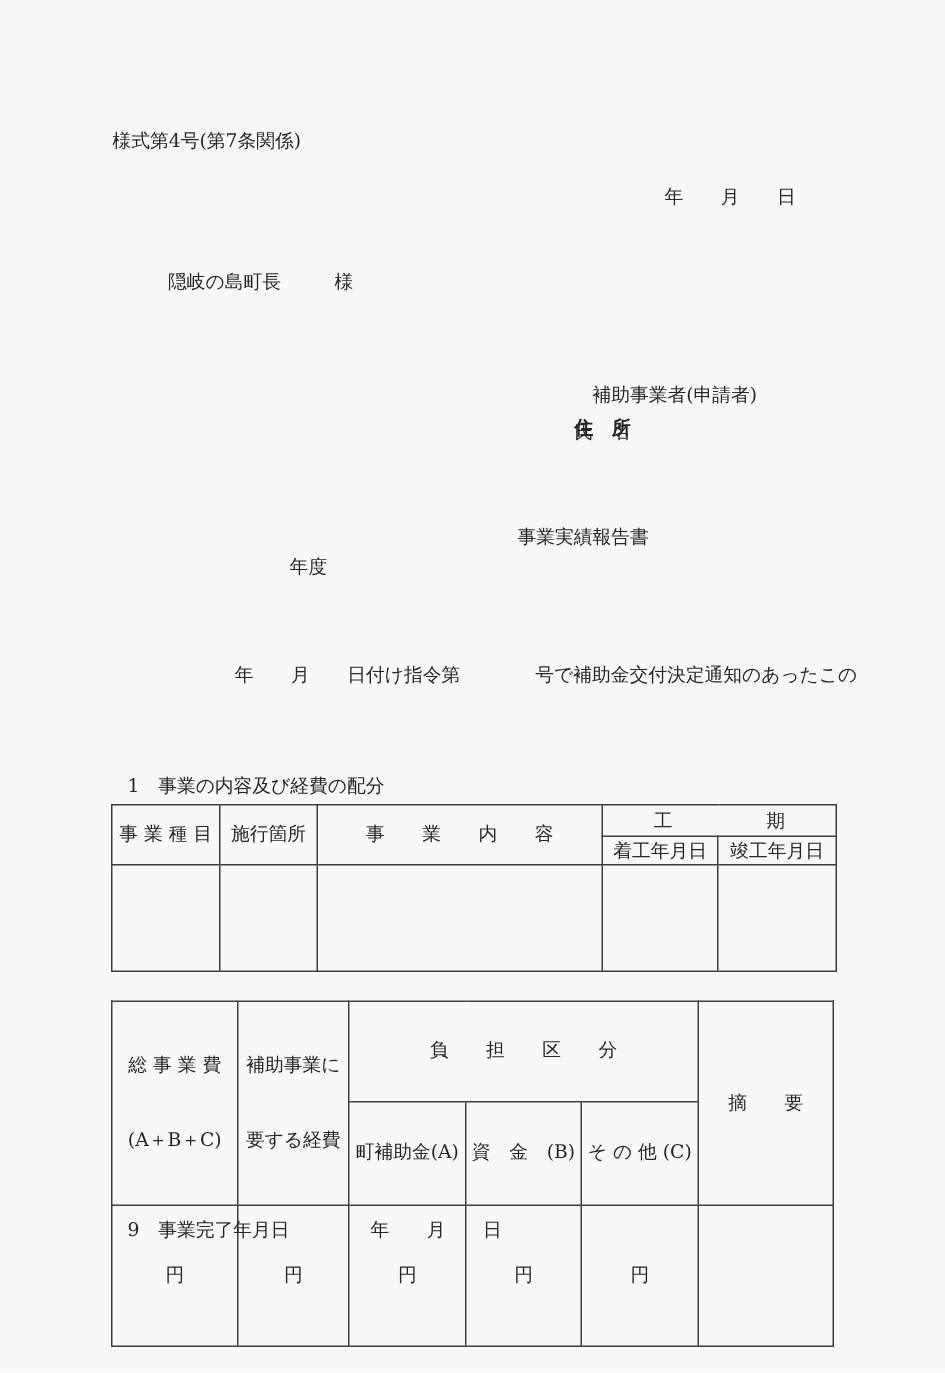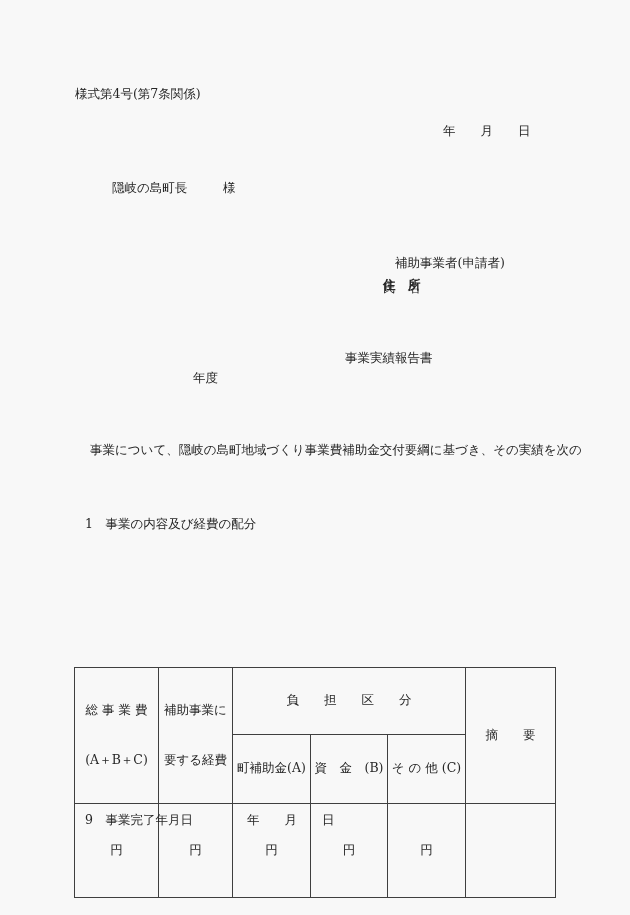--- a/index.html
+++ b/index.html
@@ -50,25 +50,53 @@
   <div class="abs" style="left:223px;top:180px;">様</div>
 
   <div class="abs" style="left:395px;top:255px;">補助事業者(申請者)</div>
   <div class="abs" style="left:383px;top:277px;font-weight:bold;">住　所</div>
   <div class="abs" style="left:383px;top:280px;">氏　名</div>
 
   <div class="abs" style="left:193px;top:350px;margin-top:20px;">年度</div>
   <div class="abs" style="left:345px;top:350px;">事業実績報告書</div>
 
   <div class="abs par" style="left:90px;top:402px;width:490px;">
-    <div>事業について、隠岐の島町地域づくり事業費補助金交付要綱に基づき、その実績を次の</div>
+    <div class="indent">年　　月　　日付け指令第　　　　号で補助金交付決定通知のあったこの</div>
   </div>
 
   <div class="abs" style="left:85px;top:516px;">1　事業の内容及び経費の配分</div>
 
+  <table class="form" style="left:74px;top:536px;width:483px;">
+    <colgroup>
+      <col style="width:72px">
+        <col style="width:65px">
+        <col style="width:190px">
+      <col style="width:77px">
+        <col style="width:79px">
+    </colgroup>
+    <tbody>
+      <tr style="height:21px">
+        <th rowspan="2">事 業 種 目</th>
+        <th rowspan="2">施行箇所</th>
+        <th rowspan="2">事　　業　　内　　容</th>
+        <th colspan="2">工　　　　　期</th>
+      </tr>
+      <tr style="height:19px">
+        <th>着工年月日</th>
+        <th>竣工年月日</th>
+      </tr>
+      <tr style="height:71px">
+        <td></td>
+        <td></td>
+        <td></td>
+        <td></td>
+        <td></td>
+      </tr>
+    </tbody>
+  </table>
 
   <table class="form" style="left:74px;top:667px;width:482px;">
     <colgroup>
       <col style="width:84px">
         <col style="width:74px">
         <col style="width:78px">
       <col style="width:77px">
         <col style="width:78px">
         <col style="width:90px">
     </colgroup>

